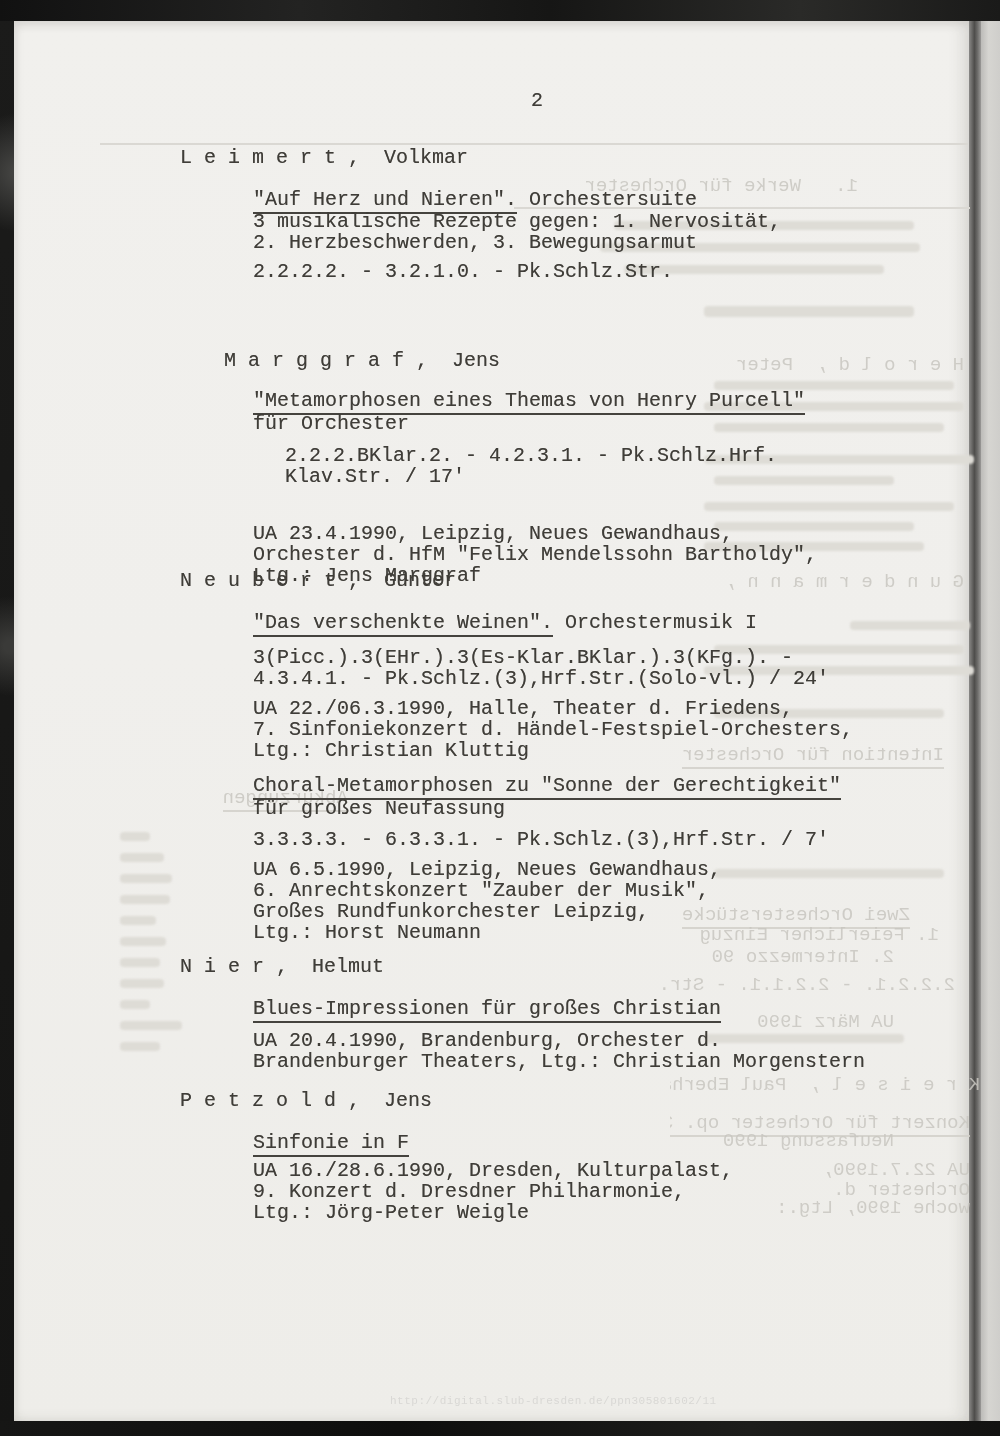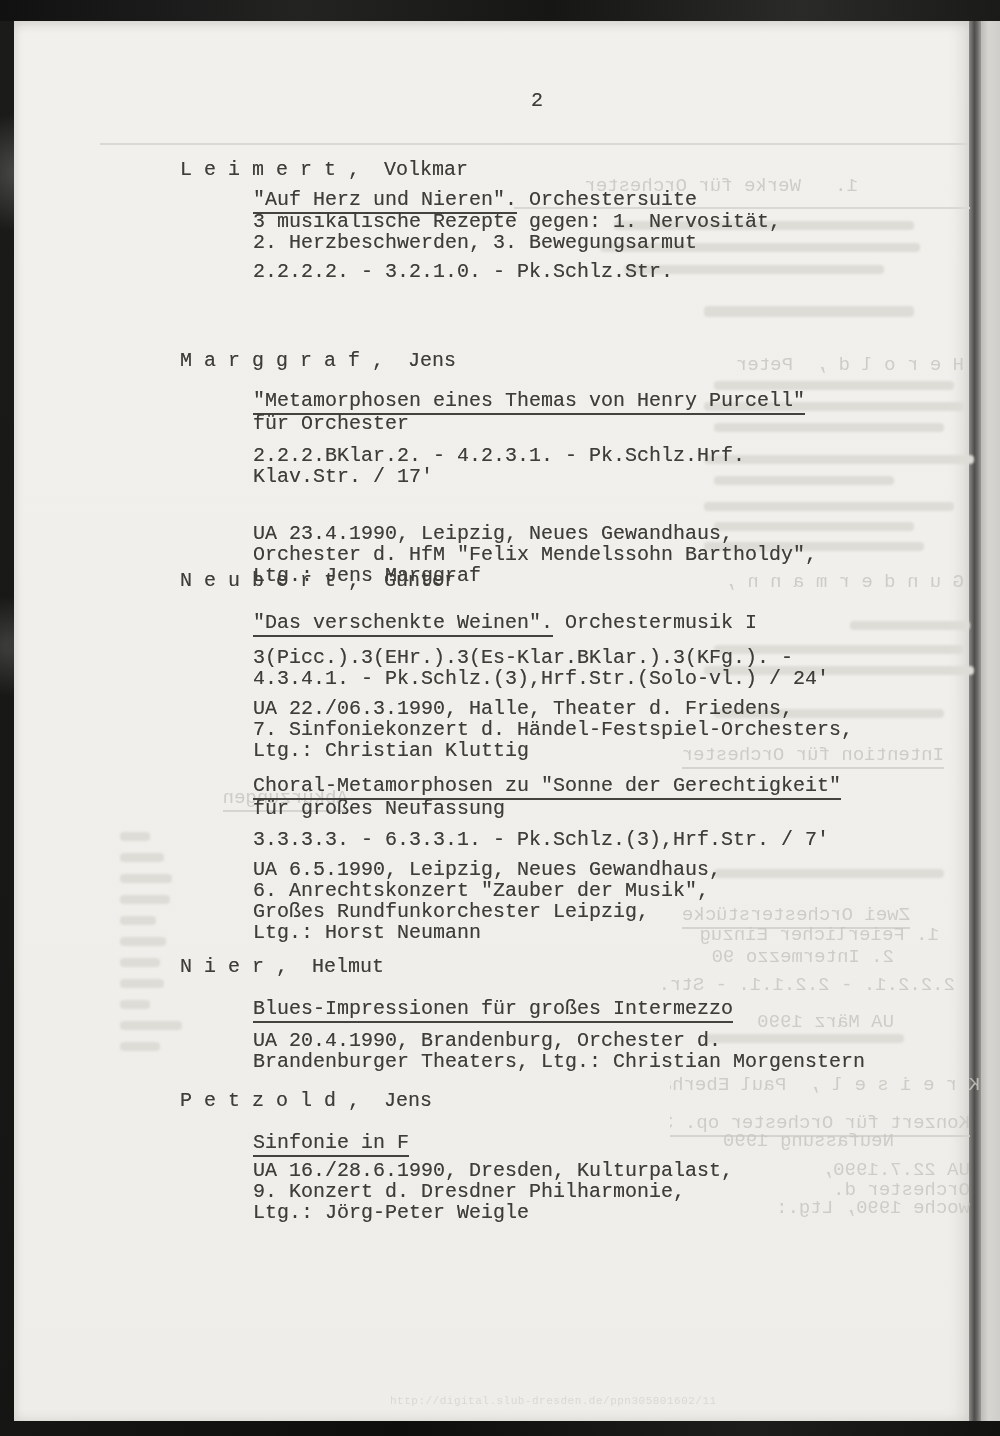--- a/index.html
+++ b/index.html
@@ -95,30 +95,30 @@
   <div class="smudge" style="top:1013px;left:690px;width:200px;"></div>
   <div class="g" style="top:1054px;left:656px;width:310px;overflow:hidden;">K r e i s e l ,  Paul Eberhard</div>
   <div class="g" style="top:1092px;left:656px;width:300px;overflow:hidden;"><span class="gul">Konzert für Orchester op. 37</span></div>
   <div class="g" style="top:1110px;left:700px;width:180px;">Neufassung 1990</div>
   <div class="g" style="top:1139px;left:656px;width:300px;">UA 22.7.1990,</div>
   <div class="g" style="top:1159px;left:640px;width:316px;">Orchester d.</div>
   <div class="g" style="top:1177px;left:656px;width:300px;">woche 1990, Ltg.:</div>
 
   <div class="t pgnum">2</div>
 
-  <div class="t name-col" style="top:138px;">L e i m e r t ,  Volkmar</div>
+  <div class="t name-col" style="top:126px;">L e i m e r t ,  Volkmar</div>
   <div class="t body-col" style="top:168px;"><span class="ul">"Auf Herz und Nieren".</span><span> Orchestersuite</span></div>
   <div class="t body-col" style="top:190px;">3 musikalische Rezepte gegen: 1. Nervosität,
 2. Herzbeschwerden, 3. Bewegungsarmut</div>
   <div class="t body-col" style="top:240px;">2.2.2.2. - 3.2.1.0. - Pk.Schlz.Str.</div>
 
-  <div class="t name-col" style="top:329px;">M a r g g r a f ,  Jens</div>
+  <div class="t name-col" style="top:329px;margin-left:44px;">M a r g g r a f ,  Jens</div>
   <div class="t body-col" style="top:369px;"><span class="ul">"Metamorphosen eines Themas von Henry Purcell"</span></div>
   <div class="t body-col" style="top:392px;">für Orchester</div>
-  <div class="t body-col" style="top:424px;">2.2.2.BKlar.2. - 4.2.3.1. - Pk.Schlz.Hrf.
+  <div class="t body-col" style="top:424px;margin-left:32px;">2.2.2.BKlar.2. - 4.2.3.1. - Pk.Schlz.Hrf.
 Klav.Str. / 17'</div>
   <div class="t body-col" style="top:474px;margin-top:28px;">UA 23.4.1990, Leipzig, Neues Gewandhaus,
 Orchester d. HfM "Felix Mendelssohn Bartholdy",
 Ltg.: Jens Marggraf</div>
 
   <div class="t name-col" style="top:549px;font-family:Liberation Mono, monospace;">N e u b e r t ,  Günter</div>
   <div class="t body-col" style="top:591px;"><span class="ul">"Das verschenkte Weinen".</span><span> Orchestermusik I</span></div>
   <div class="t body-col" style="top:626px;">3(Picc.).3(EHr.).3(Es-Klar.BKlar.).3(KFg.). -
 4.3.4.1. - Pk.Schlz.(3),Hrf.Str.(Solo-vl.) / 24'</div>
   <div class="t body-col" style="top:677px;">UA 22./06.3.1990, Halle, Theater d. Friedens,
@@ -127,21 +127,21 @@
 
   <div class="t body-col" style="top:754px;"><span class="ul">Choral-Metamorphosen zu "Sonne der Gerechtigkeit"</span></div>
   <div class="t body-col" style="top:777px;">für großes Neufassung</div>
   <div class="t body-col" style="top:808px;text-align:right;">3.3.3.3. - 6.3.3.1. - Pk.Schlz.(3),Hrf.Str. / 7'</div>
   <div class="t body-col" style="top:838px;">UA 6.5.1990, Leipzig, Neues Gewandhaus,
 6. Anrechtskonzert "Zauber der Musik",
 Großes Rundfunkorchester Leipzig,
 Ltg.: Horst Neumann</div>
 
   <div class="t name-col" style="top:935px;">N i e r ,  Helmut</div>
-  <div class="t body-col" style="top:977px;"><span class="ul">Blues-Impressionen für großes Intermezzo</span></div>
+  <div class="t body-col" style="top:977px;"><span class="ul">Blues-Impressionen für großes Christian</span></div>
   <div class="t body-col" style="top:1009px;">UA 20.4.1990, Brandenburg, Orchester d.
 Brandenburger Theaters, Ltg.: Christian Morgenstern</div>
 
   <div class="t name-col" style="top:1069px;">P e t z o l d ,  Jens</div>
   <div class="t body-col" style="top:1111px;"><span class="ul">Sinfonie in F</span></div>
   <div class="t body-col" style="top:1139px;">UA 16./28.6.1990, Dresden, Kulturpalast,
 9. Konzert d. Dresdner Philharmonie,
 Ltg.: Jörg-Peter Weigle</div>
 
   <div class="watermark">http://digital.slub-dresden.de/ppn305801602/11</div>

